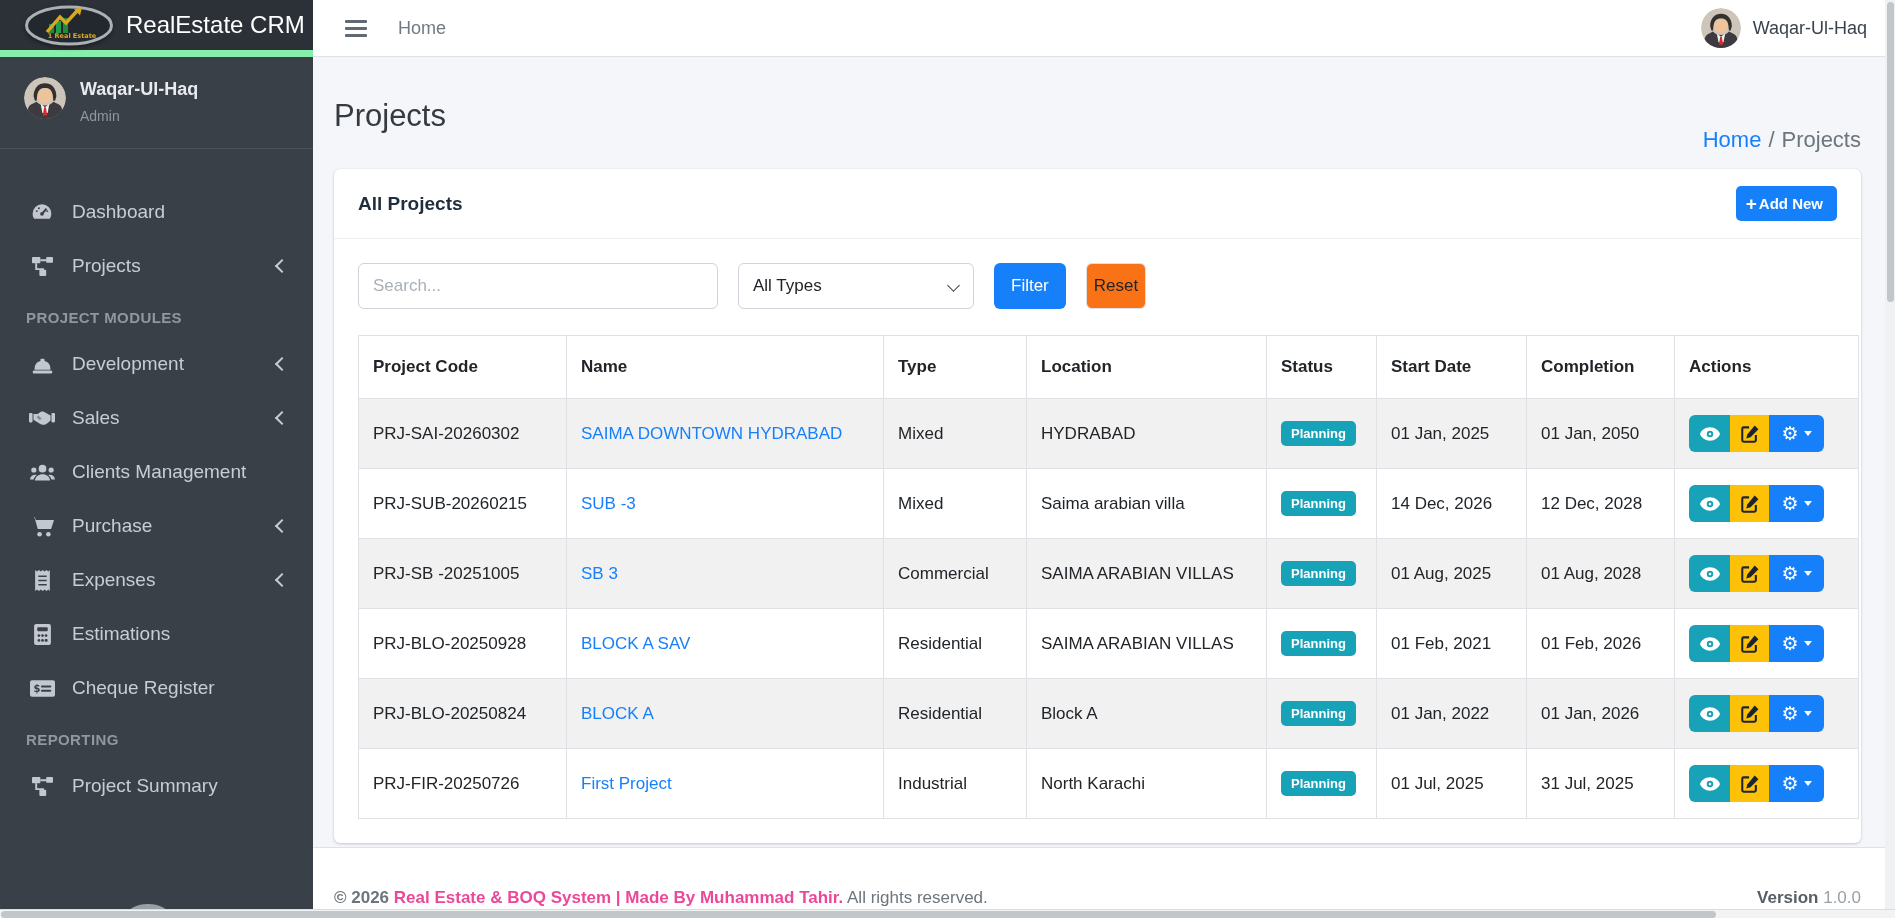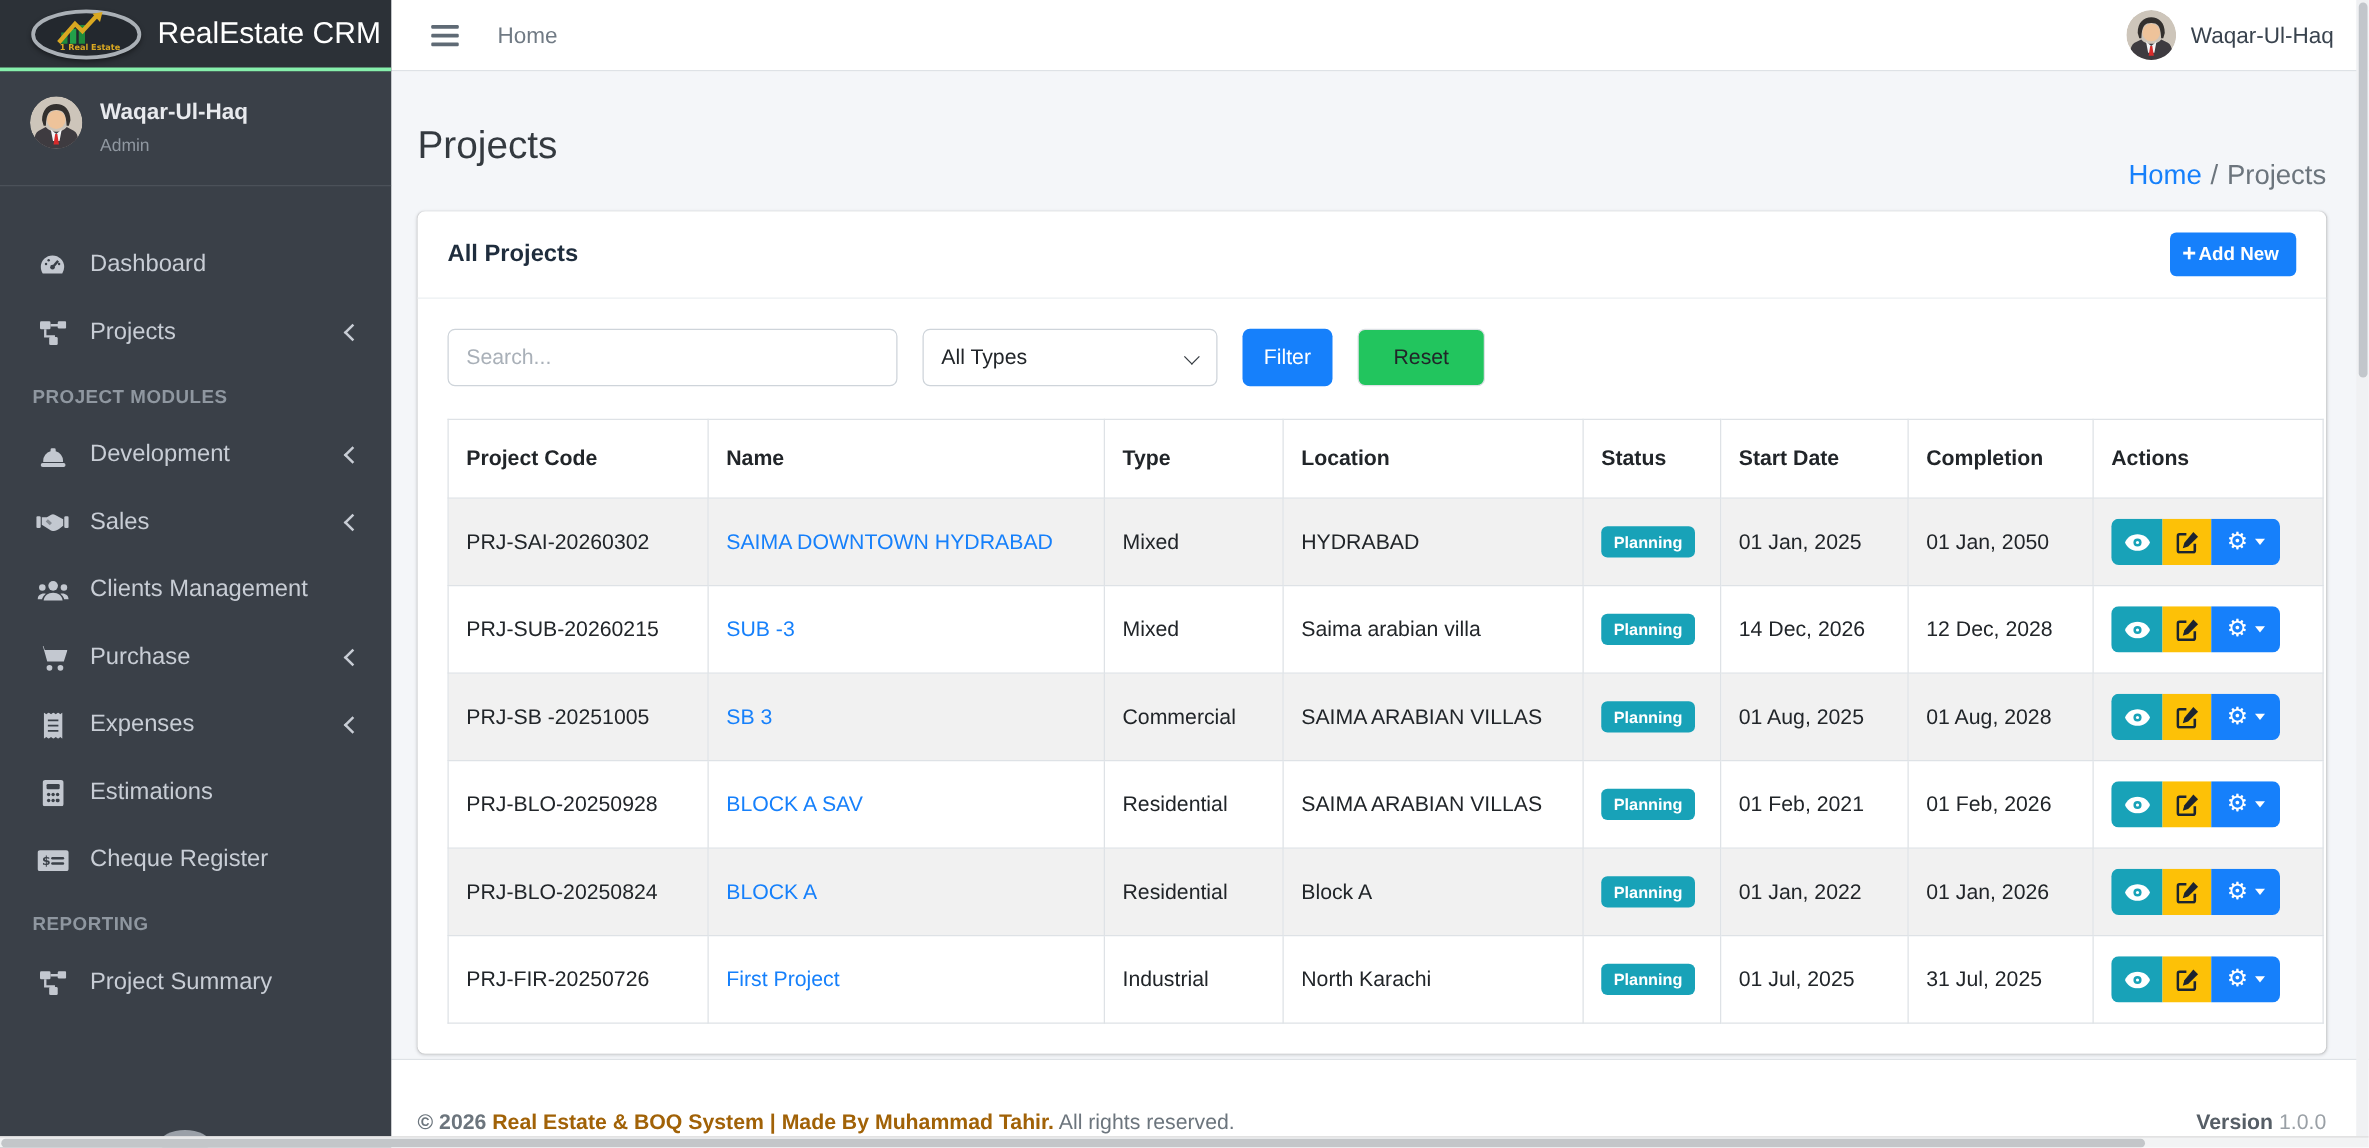--- a/index.html
+++ b/index.html
@@ -3,21 +3,21 @@
 <meta charset="utf-8">
 <style>
   * { margin:0; padding:0; box-sizing:border-box; }
   html,body { width:1895px; height:918px; overflow:hidden; }
   body {
     position:relative; background:#f4f6f9;
     font-family:"Liberation Sans","DejaVu Sans",sans-serif; color:#212529;
   }
   
   .sidebar { position:absolute; left:0; top:0; width:313px; height:918px; background:#3a4048; z-index:20; overflow:hidden; }
-  .brand { display:flex; align-items:center; gap:12px; height:57px; padding:0 10px 0 24px; background:#2c3137; border-bottom:3px solid #86efac; }
+  .brand { display:flex; align-items:center; gap:12px; height:57px; padding:0 10px 0 24px; background:#2c3137; border-bottom:7px solid #86efac; }
   .brand-title { color:#ffffff; font-size:24px; font-weight:400; white-space:nowrap; }
   .logo-wrap { width:90px; height:41px; flex:0 0 auto; filter:drop-shadow(0 2px 2px rgba(0,0,0,.4)); }
   .user-panel { display:flex; align-items:flex-start; gap:14px; padding:20px 16px 24px 24px; border-bottom:1px solid #4b5159; }
   .user-panel .avatar { width:42px; height:42px; border-radius:50%; overflow:hidden; flex:0 0 auto; }
   .user-name { color:#e8eaee; font-size:18px; font-weight:700; padding-top:2px; }
   .user-role { color:#8f97a0; font-size:14px; margin-top:8px; }
   .nav { list-style:none; padding:36px 8px 0 0; }
   .nav li.menu-item { display:flex; align-items:center; height:54px; padding:0 18px 0 28px; color:#c8cdd5; font-size:19px; cursor:pointer; }
   .mi-icon { width:28px; margin-right:16px; display:flex; justify-content:center; align-items:center; color:#c3c8d0; }
   .mi-label { white-space:nowrap; }
@@ -50,39 +50,39 @@
   .btn-primary { background:#1680fb; color:#fff; font-size:15px; font-weight:700; border-radius:5px; padding:9px 14px 9px 10px; display:flex; align-items:center; gap:2px; }
   .btn-primary .plus { font-size:19px; font-weight:900; line-height:14px; }
   .card-body { padding:24px; }
   
   .filter-row { display:flex; align-items:center; gap:20px; margin-bottom:26px; }
   .search-input { width:360px; height:46px; border:1px solid #ced4da; border-radius:6px; padding:0 14px; font-size:17px; font-family:inherit; color:#212529; }
   .search-input::placeholder { color:#a9b0b8; }
   .select-box { width:236px; height:46px; border:1px solid #ced4da; border-radius:6px; background:#fff; display:flex; align-items:center; padding:0 14px; font-size:17px; color:#212529; cursor:pointer; position:relative; }
   .select-box .sel-chev { position:absolute; right:15px; top:17px; width:9px; height:9px; border-right:1.8px solid #343a40; border-bottom:1.8px solid #343a40; transform:rotate(45deg); }
   .btn-filter { background:#1680fb; color:#fff; font-size:17px; border-radius:6px; padding:0 17px; height:46px; }
-  .btn-reset { background:#22c55e; color:#212529; font-size:17px; border:1px solid #dde1e5; border-radius:6px; padding:0 28px; height:46px; }
+  .btn-reset { background:#f97316; color:#212529; font-size:17px; border:1px solid #dde1e5; border-radius:6px; padding:0 7px; height:46px; }
   
   table { width:100%; border-collapse:collapse; table-layout:fixed; font-size:17px; }
   th, td { border:1px solid #dee2e6; text-align:left; vertical-align:middle; padding:16px 14px; overflow:hidden; white-space:nowrap; }
   th { font-weight:700; color:#212529; padding:21px 14px; background:#fff; }
   tbody tr:nth-child(odd) { background:#f1f1f1; }
   td a.name-link { color:#1680fb; text-decoration:none; }
   .badge { display:inline-block; background:#18a2b8; color:#fff; font-size:13px; font-weight:700; padding:5px 10px; border-radius:5px; }
   .btn-group { display:inline-flex; border-radius:6px; overflow:hidden; }
   .abtn { height:37px; display:flex; align-items:center; justify-content:center; border:none; cursor:pointer; }
   .a-view { width:41px; background:#18a2b8; }
   .a-edit { width:39px; background:#fdc107; }
   .a-set  { width:55px; background:#1680fb; color:#fff; gap:5px; }
   .gearglyph { font-size:19px; line-height:1; color:#fff; font-family:"DejaVu Sans",sans-serif; }
   .caret { width:0; height:0; border-left:4.5px solid transparent; border-right:4.5px solid transparent; border-top:5px solid #fff; }
   
   .footer { position:absolute; left:0; right:0; bottom:0; top:auto; height:71px; background:#fff; border-top:1px solid #dee2e6; margin:0; padding:40px 34px 0 21px; display:flex; justify-content:space-between; font-size:17px; color:#6c757d; }
   .footer .c-bold { font-weight:700; }
-  .footer a { color:#a16207; font-weight:700; text-decoration:none; }
+  .footer a { color:#ec4899; font-weight:700; text-decoration:none; }
   .footer-version { color:#9aa0a6; }
   .footer-version b { color:#565e66; }
   .main-footer-wrap { position:absolute; left:313px; right:0; bottom:0; height:71px; }
   
   .vscroll { position:absolute; right:0; top:0; bottom:9px; width:10px; background:#f0f1f3; z-index:40; }
   .vscroll .thumb { position:absolute; left:1.5px; top:2px; width:7px; height:300px; background:#c2c6cb; border-radius:4px; }
   .hscroll { position:absolute; left:0; right:0; bottom:0; height:9px; background:#f2f3f4; border-top:1px solid #dcdcdc; z-index:50; }
   .hscroll .thumb { position:absolute; left:1px; top:1px; height:6.5px; width:1715px; background:#c3c6c9; border-radius:4px; }
   svg { display:block; }
 </style>

